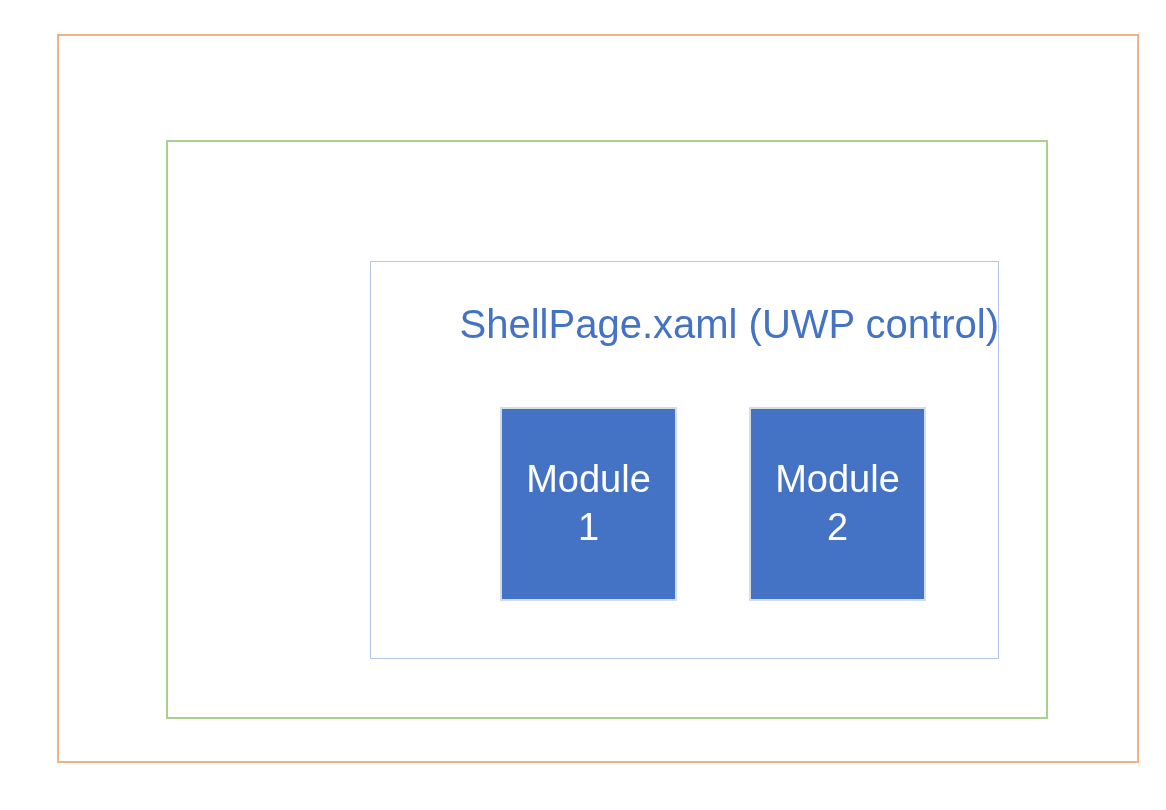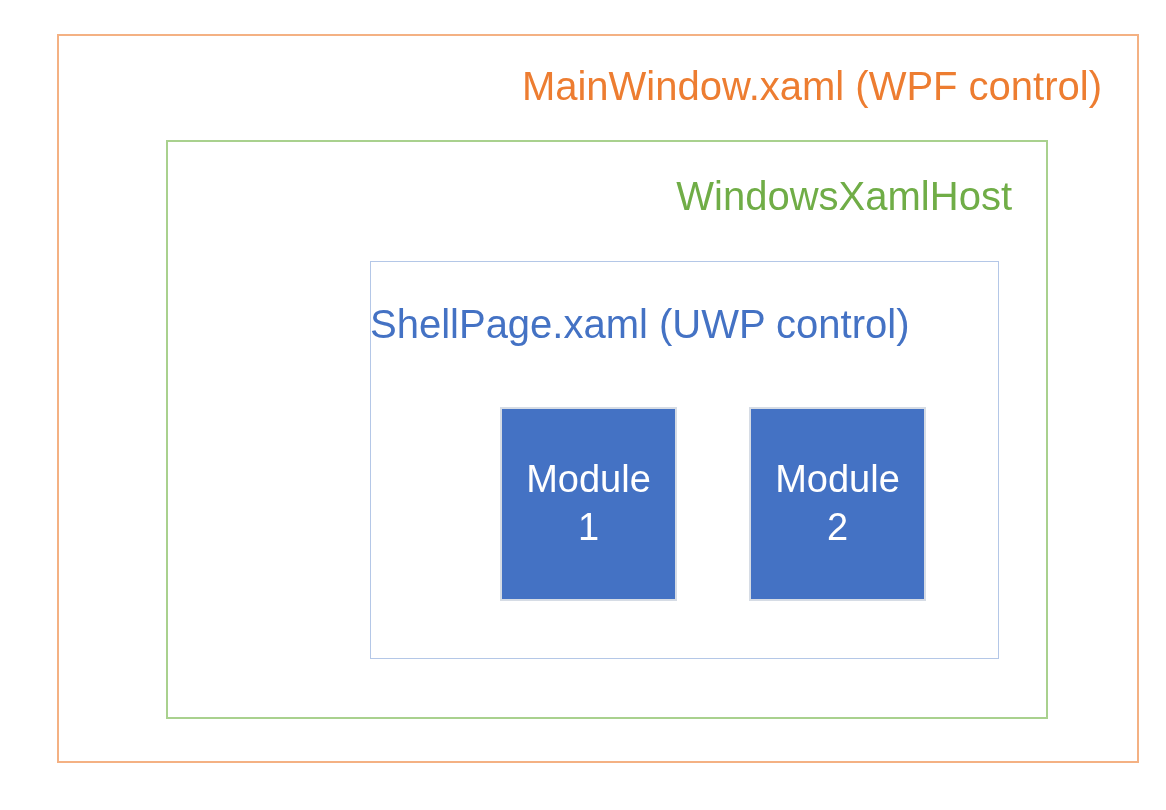--- a/index.html
+++ b/index.html
@@ -57,21 +57,21 @@
     top: 261px;
     width: 629px;
     height: 398px;
     border: 1px solid var(--shell-border, #B4C7E7);
   }
   .shell-label {
     position: absolute;
     top: 302px;
     left: 370px;
     width: 629px;
-    text-align: left;
+    text-align: right;
     font-size: 40px;
     line-height: 1.1;
     color: var(--shell-text, #4472C4);
     white-space: nowrap;
   }
   .module-box {
     position: absolute;
     top: 407px;
     width: 177px;
     height: 194px;
@@ -89,24 +89,22 @@
   }
   .module-1 { left: 500px; }
   .module-2 { left: 749px; }
 </style>
 </head>
 <body>
 
 <div class="canvas">
 
   <div class="box outer-box"></div>
-  <div class="outer-label">MainWindow.xaml (WPF control)</div>
 
   <div class="box host-box"></div>
-  <div class="host-label">WindowsXamlHost</div>
 
   <div class="box shell-box"></div>
   <div class="shell-label">ShellPage.xaml (UWP control)</div>
 
   <div class="module-box module-1">
     <span>Module</span>
     <span>1</span>
   </div>
 
   <div class="module-box module-2">

